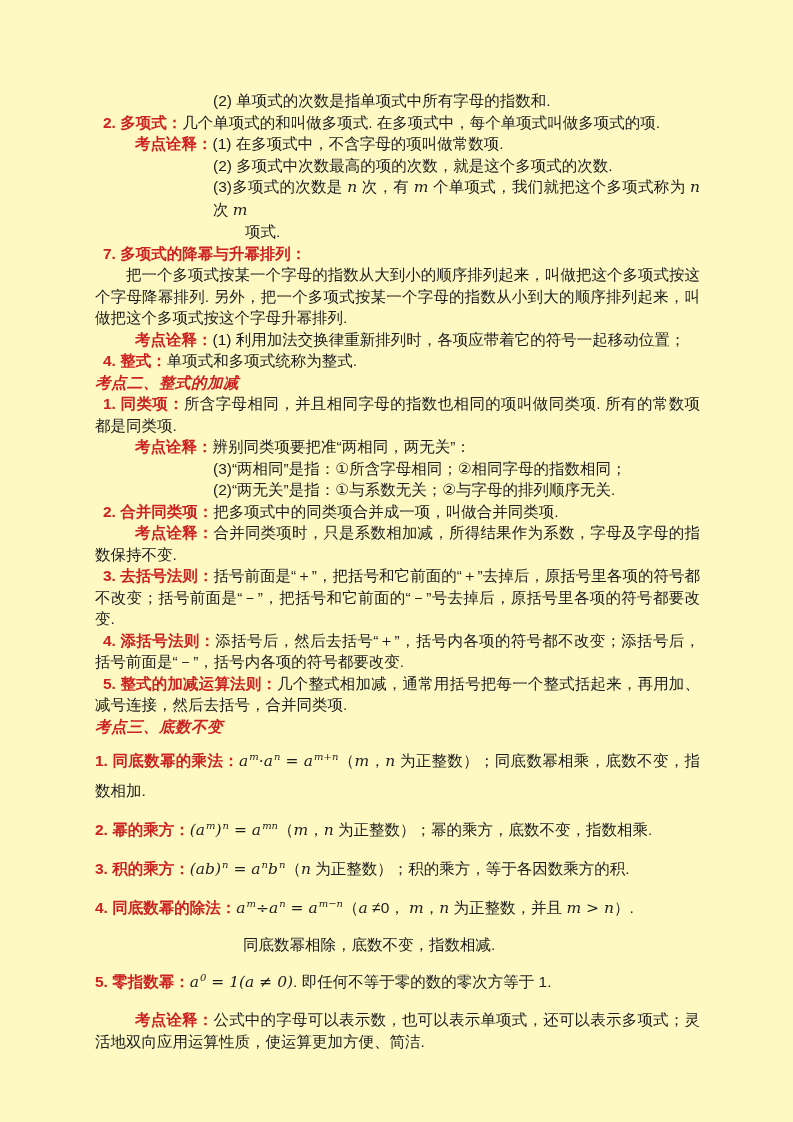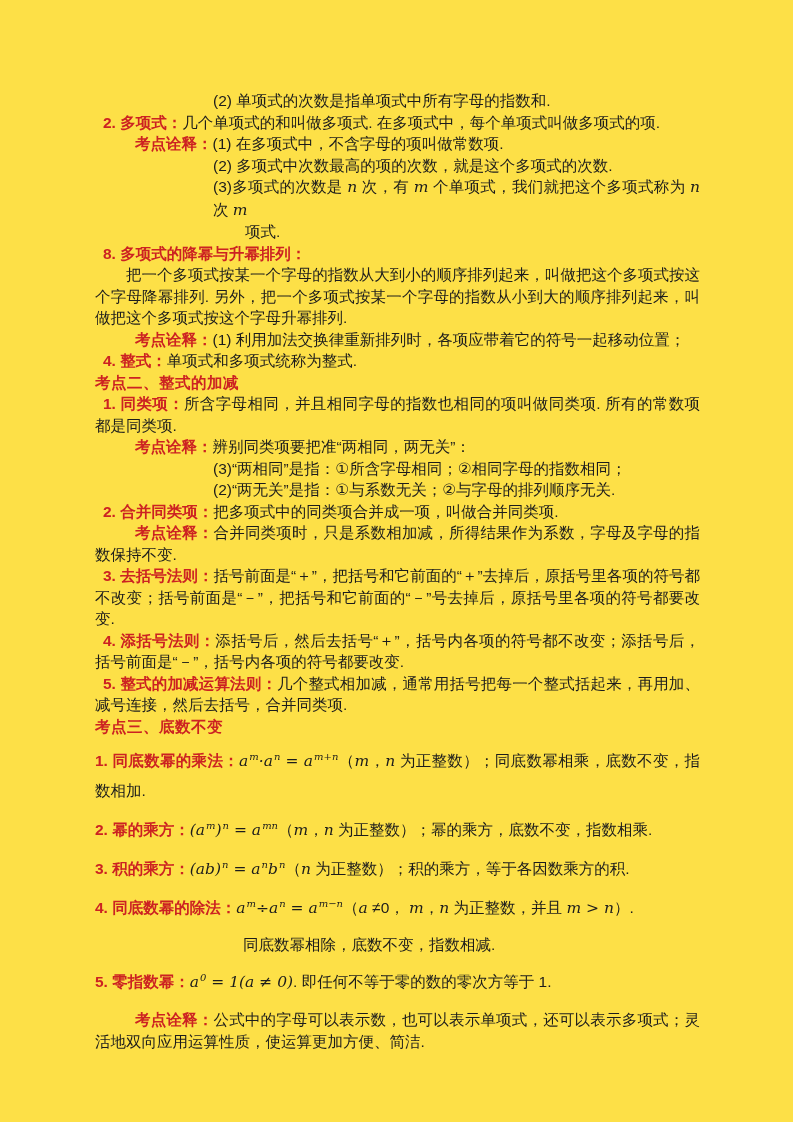--- a/index.html
+++ b/index.html
@@ -4,38 +4,38 @@
 <style>
   html,body{margin:0;padding:0;}
   body{
     width:793px;height:1122px;
     background:#ffffff;
     font-family:"Liberation Sans","DejaVu Sans",sans-serif;
     overflow:hidden;
   }
   .page{
     width:793px;height:1122px;
-    background:#fde047;
+    background:#fef9c3;
     box-sizing:border-box;
     padding:90px 93px 0 95px;
   }
   .doc{ color:var(--ink,#1c1c1c); }
   .para{
     margin:0;
     font-size:15.5px;
     line-height:21.5px;
     text-align:justify;
     color:var(--ink,#1c1c1c);
   }
   
   .para.item      { text-indent:8px; }
   .para.sub       { padding-left:118px; }
   .para.cont      { padding-left:150px; }
   .para.note      { text-indent:40px; }
-  .para.heading   { font-weight:bold; }
+  .para.heading   { font-weight:bold;font-style:italic; }
   .para.body-ind  { text-indent:31px; }
   .para.formula   { line-height:30px; margin:9px 0; }
   .para.centered  { padding-left:148px; line-height:26px; margin:2px 0; }
   .para.note-last { text-indent:40px; margin-top:12px; }
 
   .red-label{ color:var(--accent,#cc2222); font-weight:bold; }
   .para.heading .red-label{ letter-spacing:0.5px; }
   .txt{ color:var(--ink,#1c1c1c); }
   .math{
     font-family:"DejaVu Serif","Liberation Serif",serif;
@@ -54,21 +54,21 @@
 <body style="background: rgb(255, 255, 255);">
 
 <div class="page">
   <div class="doc">
       <p class="para sub"><span class="txt">(2) 单项式的次数是指单项式中所有字母的指数和.</span></p>
       <p class="para item"><span class="red-label">2. 多项式：</span><span class="txt">几个单项式的和叫做多项式. 在多项式中，每个单项式叫做多项式的项.</span></p>
       <p class="para note"><span class="red-label">考点诠释：</span><span class="txt">(1) 在多项式中，不含字母的项叫做常数项.</span></p>
       <p class="para sub"><span class="txt">(2) 多项式中次数最高的项的次数，就是这个多项式的次数.</span></p>
       <p class="para sub"><span class="txt">(3)多项式的次数是 </span><span class="math">n</span><span class="txt"> 次，有 </span><span class="math">m</span><span class="txt"> 个单项式，我们就把这个多项式称为 </span><span class="math">n</span><span class="txt"> 次 </span><span class="math">m</span></p>
       <p class="para cont"><span class="txt">项式.</span></p>
-      <p class="para item"><span class="red-label">8. 多项式的降幂与升幂排列：</span></p>
+      <p class="para item"><span class="red-label">7. 多项式的降幂与升幂排列：</span></p>
       <p class="para body-ind"><span class="txt">把一个多项式按某一个字母的指数从大到小的顺序排列起来，叫做把这个多项式按这个字母降幂排列. 另外，把一个多项式按某一个字母的指数从小到大的顺序排列起来，叫做把这个多项式按这个字母升幂排列.</span></p>
       <p class="para note"><span class="red-label">考点诠释：</span><span class="txt">(1) 利用加法交换律重新排列时，各项应带着它的符号一起移动位置；</span></p>
       <p class="para item"><span class="red-label">4. 整式：</span><span class="txt">单项式和多项式统称为整式.</span></p>
       <p class="para heading"><span class="red-label">考点二、整式的加减</span></p>
       <p class="para item"><span class="red-label">1. 同类项：</span><span class="txt">所含字母相同，并且相同字母的指数也相同的项叫做同类项. 所有的常数项都是同类项.</span></p>
       <p class="para note"><span class="red-label">考点诠释：</span><span class="txt">辨别同类项要把准“两相同，两无关”：</span></p>
       <p class="para sub"><span class="txt">(3)“两相同”是指：①所含字母相同；②相同字母的指数相同；</span></p>
       <p class="para sub"><span class="txt">(2)“两无关”是指：①与系数无关；②与字母的排列顺序无关.</span></p>
       <p class="para item"><span class="red-label">2. 合并同类项：</span><span class="txt">把多项式中的同类项合并成一项，叫做合并同类项.</span></p>
       <p class="para note"><span class="red-label">考点诠释：</span><span class="txt">合并同类项时，只是系数相加减，所得结果作为系数，字母及字母的指数保持不变.</span></p>

